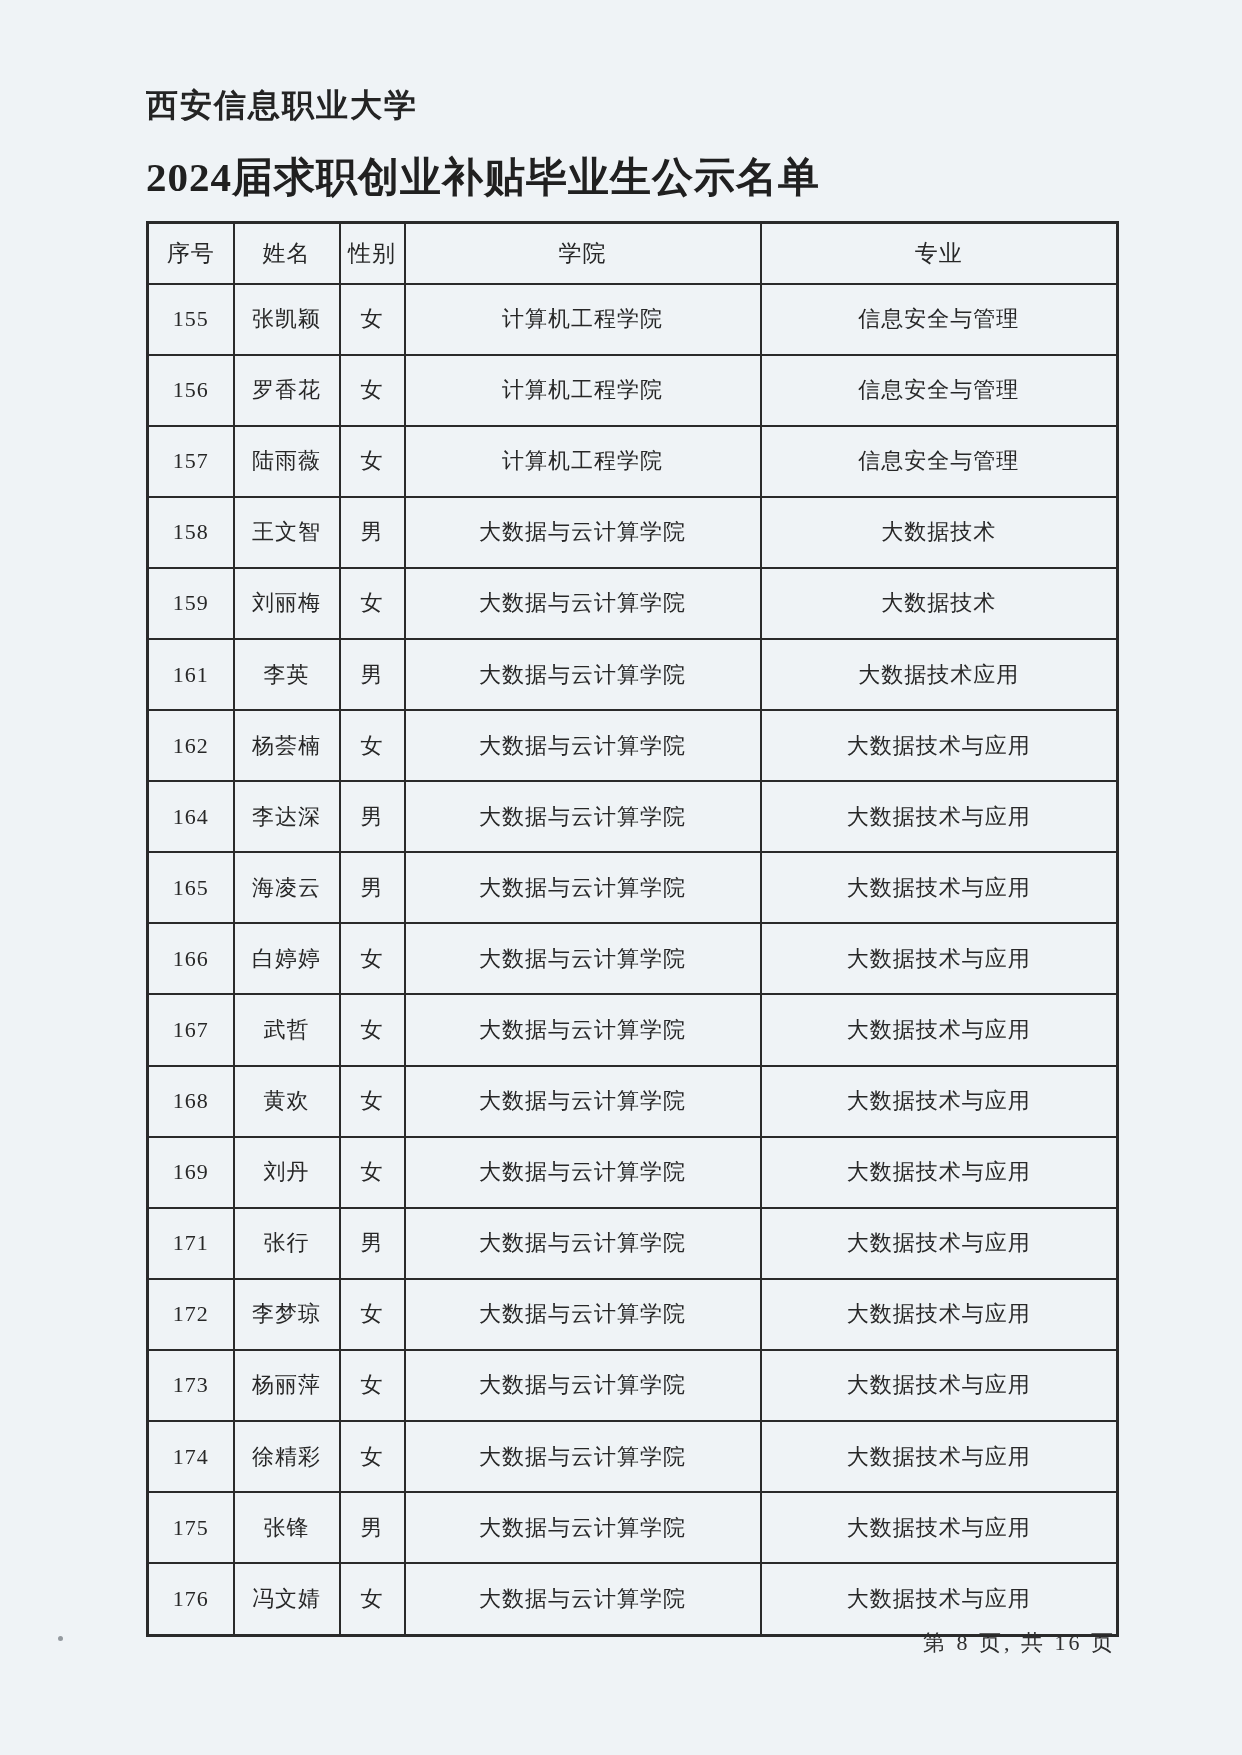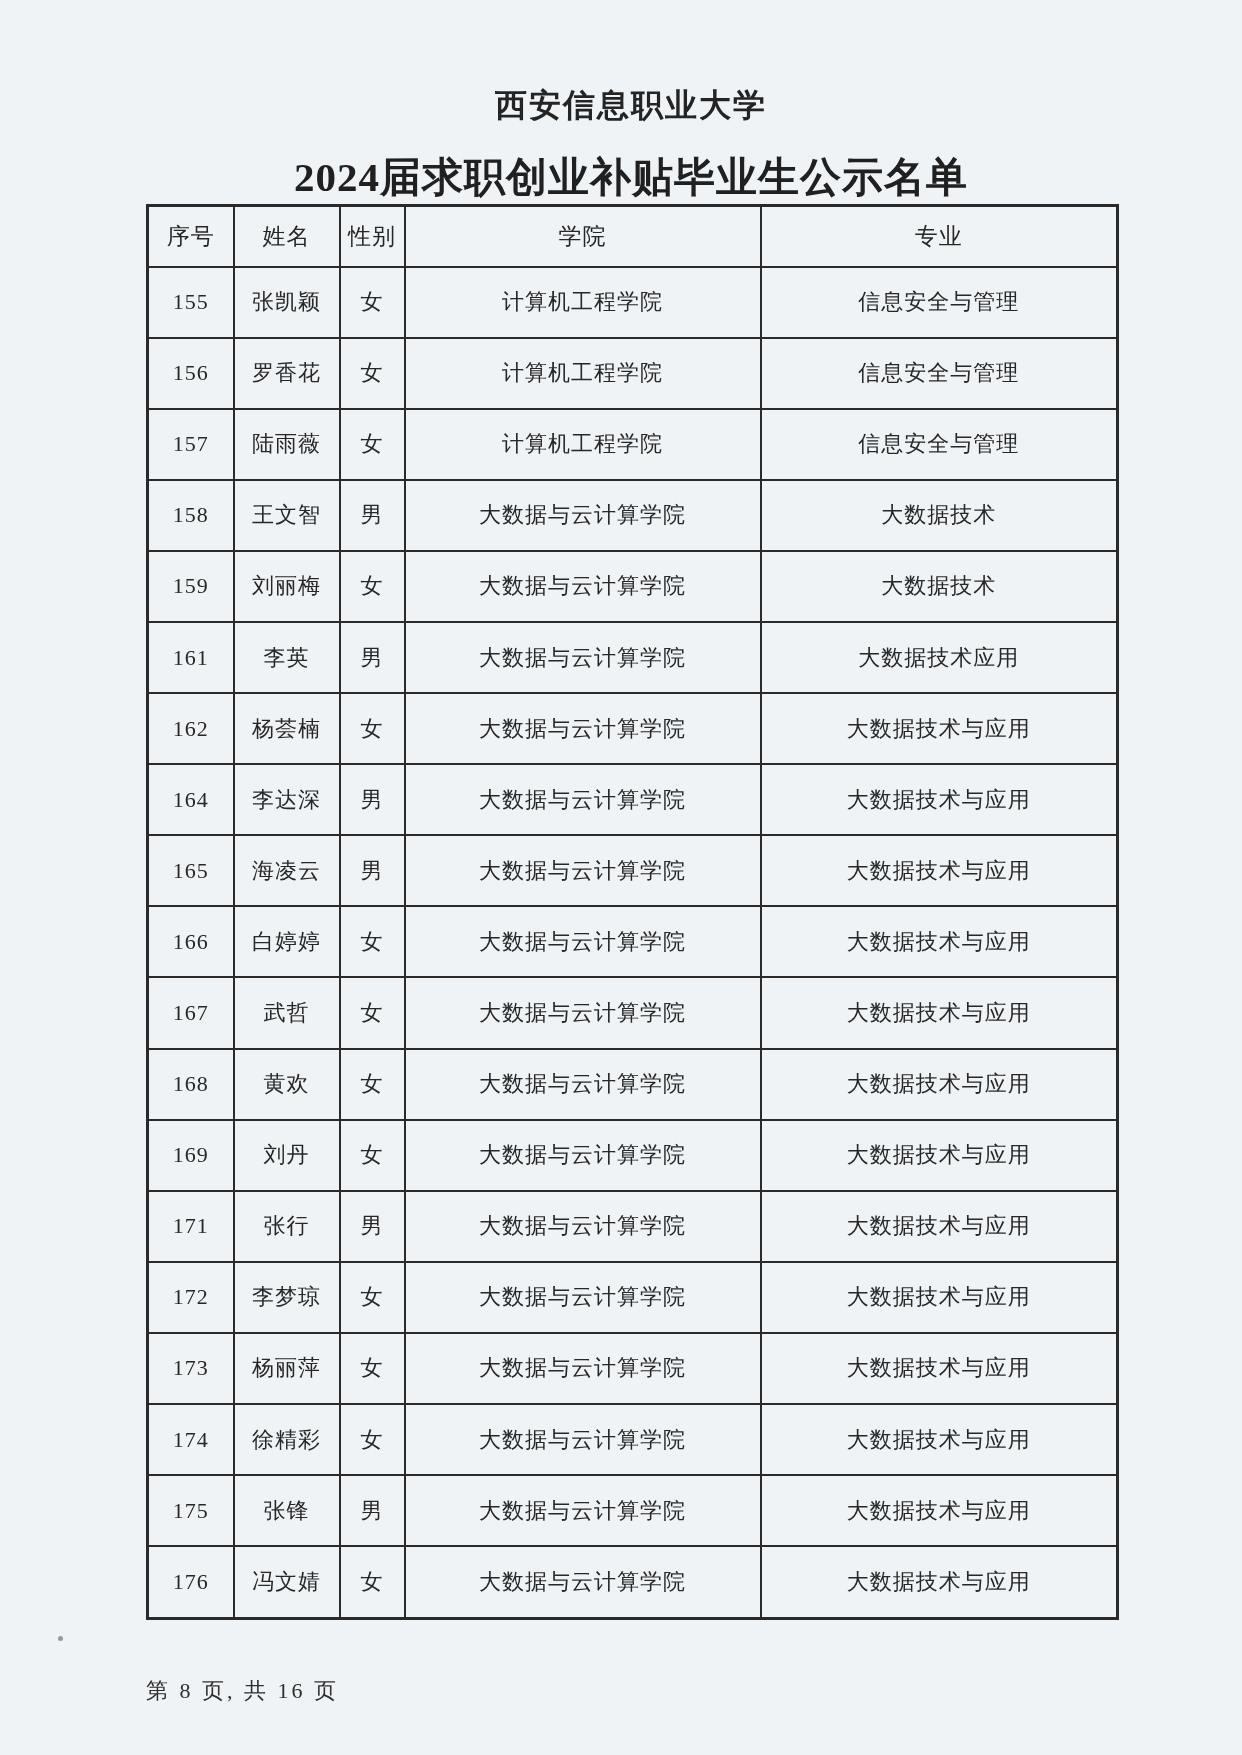--- a/index.html
+++ b/index.html
@@ -12,38 +12,38 @@
     width:1242px;height:1755px;
     background:var(--paper);
     font-family:"Liberation Serif","DejaVu Serif",serif;
     color:var(--ink);
     position:relative;
     overflow:hidden;
   }
   .titles{
     position:absolute;
     left:146px;top:84px;width:970px;
-    text-align:center;
+    text-align:left;
   }
   .title-univ{
     font-size:32px;
     font-weight:bold;
     letter-spacing:2px;
     color:#242424;
   }
   .title-doc{
     margin-top:22px;
     font-size:41px;
     font-weight:bold;
     letter-spacing:1px;
     color:#202020;
   }
   table.roster{
     position:absolute;
-    left:146px;top:204px;
+    left:146px;top:221px;
     width:970px;height:1416px;
     border-collapse:collapse;
     table-layout:fixed;
     background:var(--paper);
   }
   table.roster th, table.roster td{
     border:2px solid var(--line);
     text-align:center;
     vertical-align:middle;
     font-size:22px;
@@ -51,22 +51,22 @@
     color:var(--ink);
     padding:0;
     letter-spacing:1px;
   }
   table.roster{border:3px solid var(--line);}
   table.roster thead tr{height:61px;}
   table.roster th{font-size:23px;}
   td.cell-serial{font-size:21px;letter-spacing:0.5px;}
   .page-footer{
     position:absolute;
-    left:146px;top:1676px;width:970px;
-    text-align:left;
+    left:146px;top:1628px;width:970px;
+    text-align:right;
     font-size:22px;
     letter-spacing:3px;
     color:#2e2e2e;
   }
   .speck{
     position:absolute;
     left:58px;top:1636px;
     width:5px;height:5px;
     border-radius:50%;
     background:#7d838a;

